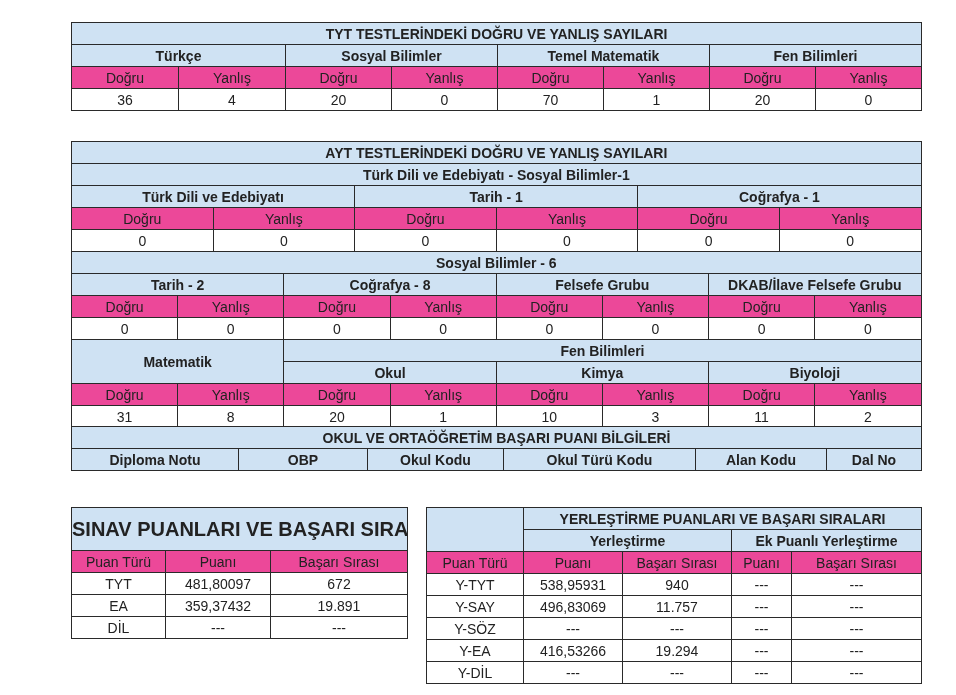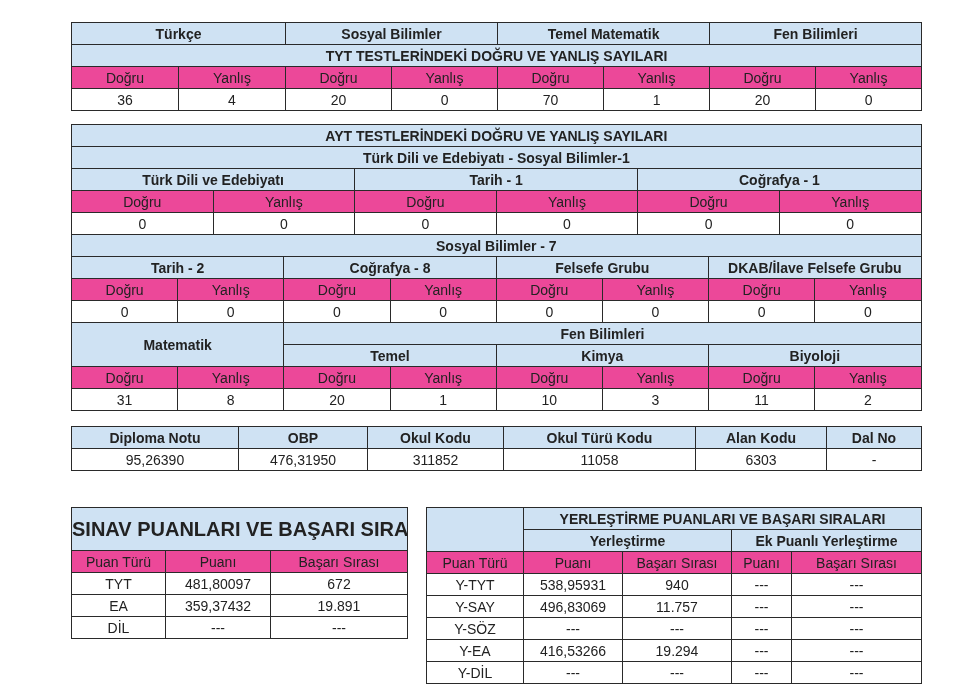--- a/index.html
+++ b/index.html
@@ -4,21 +4,21 @@
 <style>
   html, body { margin:0; padding:0; background:#ffffff; }
   body { width:956px; height:695px; position:relative; overflow:hidden; font-family:"Liberation Sans", sans-serif; color:#222; }
   table { border-collapse:collapse; position:absolute; table-layout:fixed; }
   td { border:1px solid #2a2a2a; text-align:center; font-size:14px; padding:0; height:21px; line-height:20px; white-space:nowrap; overflow:hidden; }
   td.t { background:#cfe2f3; font-weight:bold; }
   td.h { background:#cfe2f3; font-weight:bold; }
   td.s { background:#ec4899; }
   td.v { background:#ffffff; }
   #tyt { left:71px; top:22px; width:850px; }
-  #ayt { left:71px; top:124px; width:850px; }
+  #ayt { left:71px; top:141px; width:850px; }
   #okul { left:71px; top:426px; width:850px; }
   #sinav { left:71px; top:507px; width:336px; }
   #yer { left:426px; top:507px; width:495px;border-radius:32px; }
   #sinav td.big { height:42px; font-size:20px; }
 </style>
 </head>
 <body>
 
 <table id="tyt">
   <colgroup>
@@ -26,28 +26,28 @@
       <col style="width:107px">
       <col style="width:106px">
       <col style="width:106px">
       <col style="width:106px">
       <col style="width:106px">
       <col style="width:106px">
       <col style="width:106px">
     </colgroup>
   <tbody>
       <tr>
+        <td class="t" colspan="8">TYT TESTLERİNDEKİ DOĞRU VE YANLIŞ SAYILARI</td>
+      </tr>
+  <tr>
     <td class="h" colspan="2">Türkçe</td>
     <td class="h" colspan="2">Sosyal Bilimler</td>
     <td class="h" colspan="2">Temel Matematik</td>
     <td class="h" colspan="2">Fen Bilimleri</td>
   </tr>
-  <tr>
-        <td class="t" colspan="8">TYT TESTLERİNDEKİ DOĞRU VE YANLIŞ SAYILARI</td>
-      </tr>
   <tr>
     <td class="s">Doğru</td>
     <td class="s">Yanlış</td>
     <td class="s">Doğru</td>
     <td class="s">Yanlış</td>
     <td class="s">Doğru</td>
     <td class="s">Yanlış</td>
     <td class="s">Doğru</td>
     <td class="s">Yanlış</td>
   </tr>
@@ -113,21 +113,21 @@
   </tr>
   <tr>
     <td class="v" colspan="4">0</td>
     <td class="v" colspan="4">0</td>
     <td class="v" colspan="4">0</td>
     <td class="v" colspan="4">0</td>
     <td class="v" colspan="4">0</td>
     <td class="v" colspan="4">0</td>
   </tr>
   <tr>
-        <td class="h" colspan="24">Sosyal Bilimler - 7</td>
+        <td class="h" colspan="24">Sosyal Bilimler - 6</td>
       </tr>
   <tr>
     <td class="h" colspan="6">Tarih - 2</td>
     <td class="h" colspan="6">Coğrafya - 8</td>
     <td class="h" colspan="6">Felsefe Grubu</td>
     <td class="h" colspan="6">DKAB/İlave Felsefe Grubu</td>
   </tr>
   <tr>
     <td class="s" colspan="3">Doğru</td>
     <td class="s" colspan="3">Yanlış</td>
@@ -146,21 +146,21 @@
     <td class="v" colspan="3">0</td>
     <td class="v" colspan="3">0</td>
     <td class="v" colspan="3">0</td>
     <td class="v" colspan="3">0</td>
   </tr>
   <tr>
     <td class="h" colspan="6" rowspan="2">Matematik</td>
     <td class="h" colspan="18">Fen Bilimleri</td>
   </tr>
   <tr>
-    <td class="h" colspan="6">Temel</td>
+    <td class="h" colspan="6">Okul</td>
     <td class="h" colspan="6">Kimya</td>
     <td class="h" colspan="6">Biyoloji</td>
   </tr>
   <tr>
     <td class="s" colspan="3">Doğru</td>
     <td class="s" colspan="3">Yanlış</td>
     <td class="s" colspan="3">Doğru</td>
     <td class="s" colspan="3">Yanlış</td>
     <td class="s" colspan="3">Doğru</td>
     <td class="s" colspan="3">Yanlış</td>
@@ -183,36 +183,31 @@
 <table id="okul">
   <colgroup>
       <col style="width:167px">
       <col style="width:129px">
       <col style="width:136px">
       <col style="width:192px">
       <col style="width:131px">
       <col style="width:95px">
     </colgroup>
   <tbody>
+      <tr>
+        <td class="t" colspan="6">OKUL VE ORTAÖĞRETİM BAŞARI PUANI BİLGİLERİ</td>
+      </tr>
   <tr>
     <td class="h">Diploma Notu</td>
     <td class="h">OBP</td>
     <td class="h">Okul Kodu</td>
     <td class="h">Okul Türü Kodu</td>
     <td class="h">Alan Kodu</td>
     <td class="h">Dal No</td>
   </tr>
-  <tr>
-    <td class="v">95,26390</td>
-    <td class="v">476,31950</td>
-    <td class="v">311852</td>
-    <td class="v">11058</td>
-    <td class="v">6303</td>
-    <td class="v">-</td>
-  </tr>
 </tbody>
   </table>
 
 <table id="sinav">
   <colgroup>
       <col style="width:94px">
       <col style="width:105px">
       <col style="width:137px">
     </colgroup>
   <tbody>

